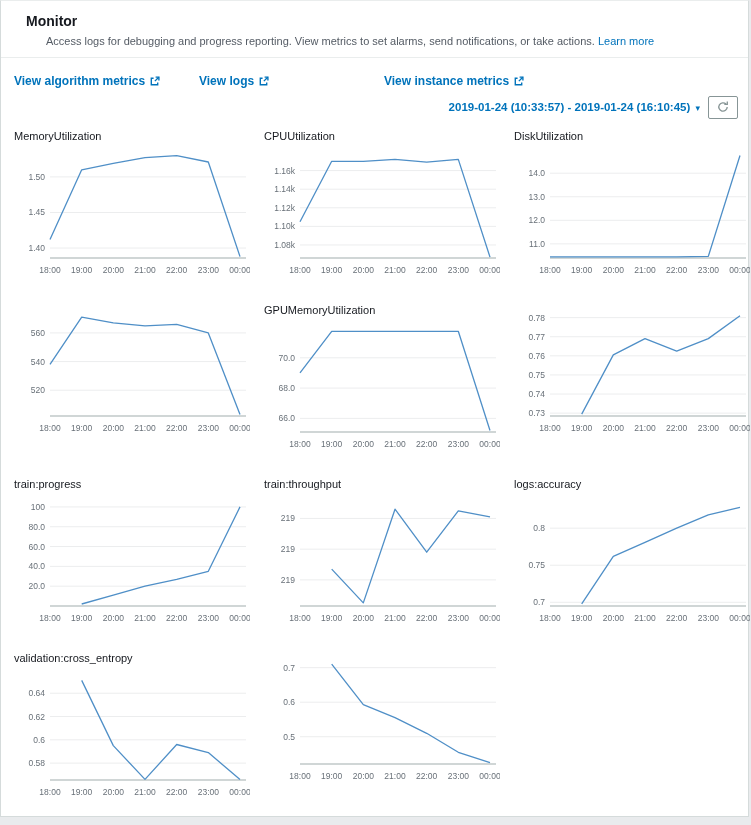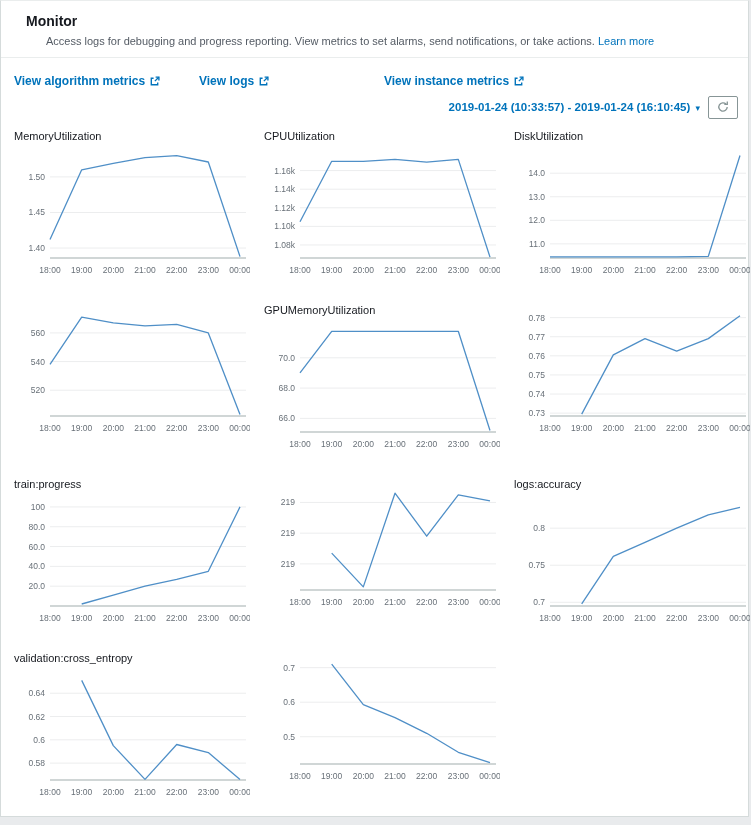--- a/index.html
+++ b/index.html
@@ -234,21 +234,21 @@
           <line x1="36" y1="112" x2="232" y2="112" stroke="#d0d6d6" stroke-width="2"></line>
           <text x="36" y="127" text-anchor="middle" font-size="8.5" fill="#687078">18:00</text>
           <text x="67.66666666666667" y="127" text-anchor="middle" font-size="8.5" fill="#687078">19:00</text>
           <text x="99.33333333333334" y="127" text-anchor="middle" font-size="8.5" fill="#687078">20:00</text>
           <text x="131" y="127" text-anchor="middle" font-size="8.5" fill="#687078">21:00</text>
           <text x="162.66666666666669" y="127" text-anchor="middle" font-size="8.5" fill="#687078">22:00</text>
           <text x="194.33333333333334" y="127" text-anchor="middle" font-size="8.5" fill="#687078">23:00</text>
           <text x="226" y="127" text-anchor="middle" font-size="8.5" fill="#687078">00:00</text>
           <polyline points="67.7,110.0 99.3,101.1 131.0,92.2 162.7,85.3 194.3,77.3 226.0,12.9" fill="none" stroke="#4f8fc7" stroke-width="1.3" stroke-linejoin="round"></polyline>
         </svg></div>
-      <div class="chart"><svg width="236" height="140" viewBox="0 0 236 140">
+      <div class="chart"><div class="chart-title">train:throughput</div><svg width="236" height="140" viewBox="0 0 236 140">
           <line x1="36" y1="24.434782608696416" x2="232" y2="24.434782608696416" stroke="#ecedee" stroke-width="1"></line>
           <text x="31" y="27.434782608696416" text-anchor="end" font-size="8.5" fill="#687078">219</text>
           <line x1="36" y1="55.15942028985418" x2="232" y2="55.15942028985418" stroke="#ecedee" stroke-width="1"></line>
           <text x="31" y="58.15942028985418" text-anchor="end" font-size="8.5" fill="#687078">219</text>
           <line x1="36" y1="85.88405797101633" x2="232" y2="85.88405797101633" stroke="#ecedee" stroke-width="1"></line>
           <text x="31" y="88.88405797101633" text-anchor="end" font-size="8.5" fill="#687078">219</text>
           <line x1="36" y1="112" x2="232" y2="112" stroke="#d0d6d6" stroke-width="2"></line>
           <text x="36" y="127" text-anchor="middle" font-size="8.5" fill="#687078">18:00</text>
           <text x="67.66666666666667" y="127" text-anchor="middle" font-size="8.5" fill="#687078">19:00</text>
           <text x="99.33333333333334" y="127" text-anchor="middle" font-size="8.5" fill="#687078">20:00</text>

